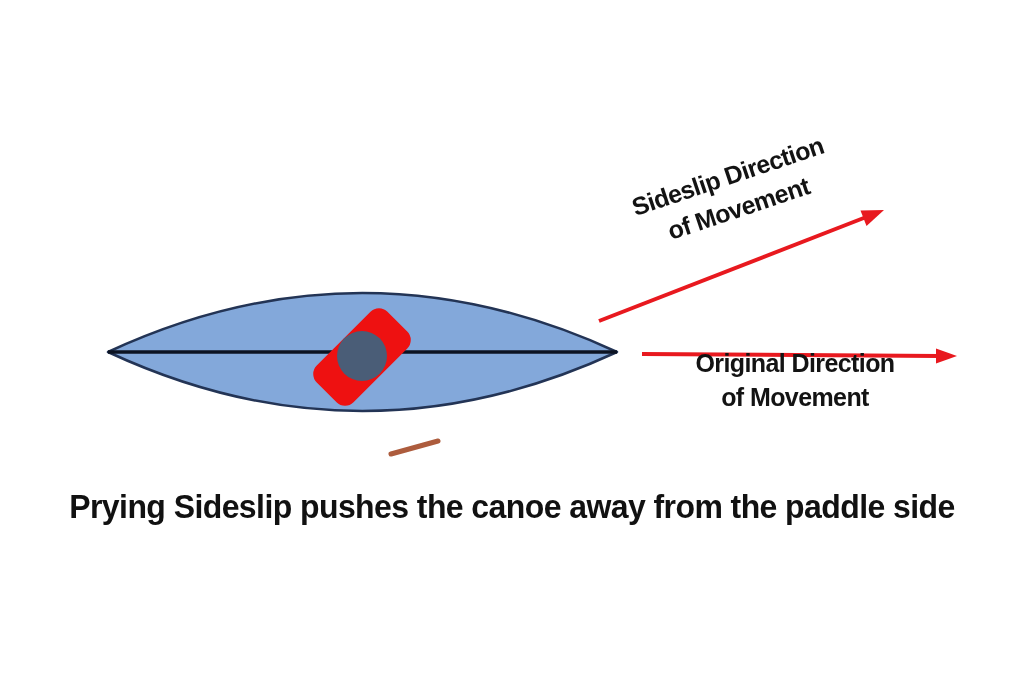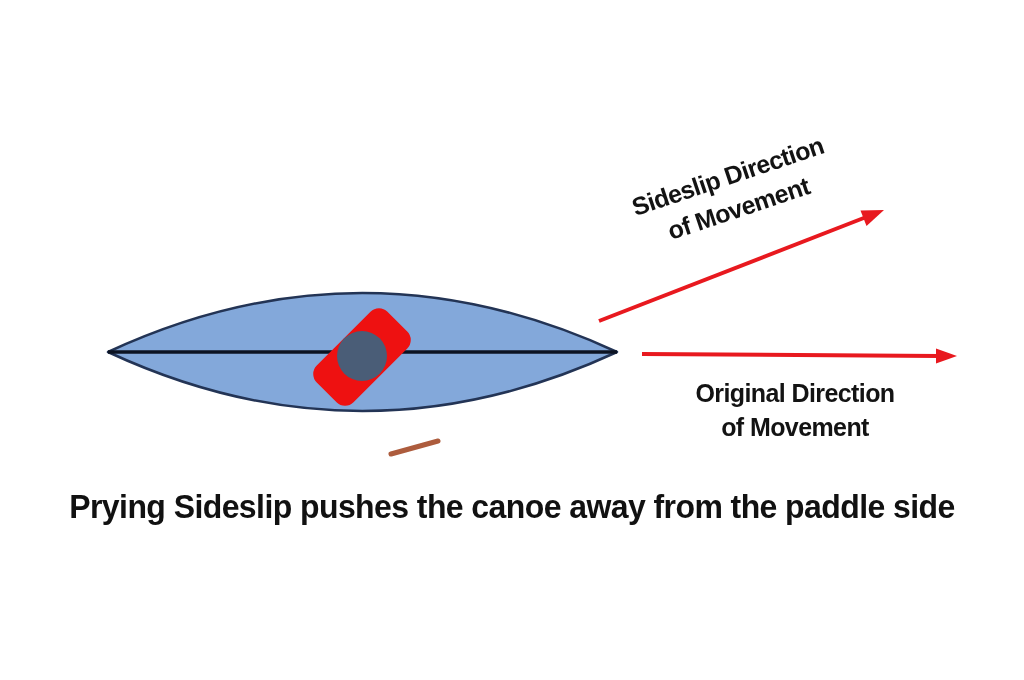--- a/index.html
+++ b/index.html
@@ -31,21 +31,21 @@
     left: 608px;
     top: 158px;
     width: 250px;
     font-size: 25px;
     line-height: 34px;
     transform: rotate(-18.5deg);
     transform-origin: 50% 50%;
   }
   .original-label {
     left: 655px;
-    top: 376px;
+    top: 346px;
     width: 280px;
     font-size: 25px;
     line-height: 34px;
   }
   .caption {
     left: 0;
     top: 487px;
     width: 1024px;
     font-size: 34px;
     white-space: nowrap;

